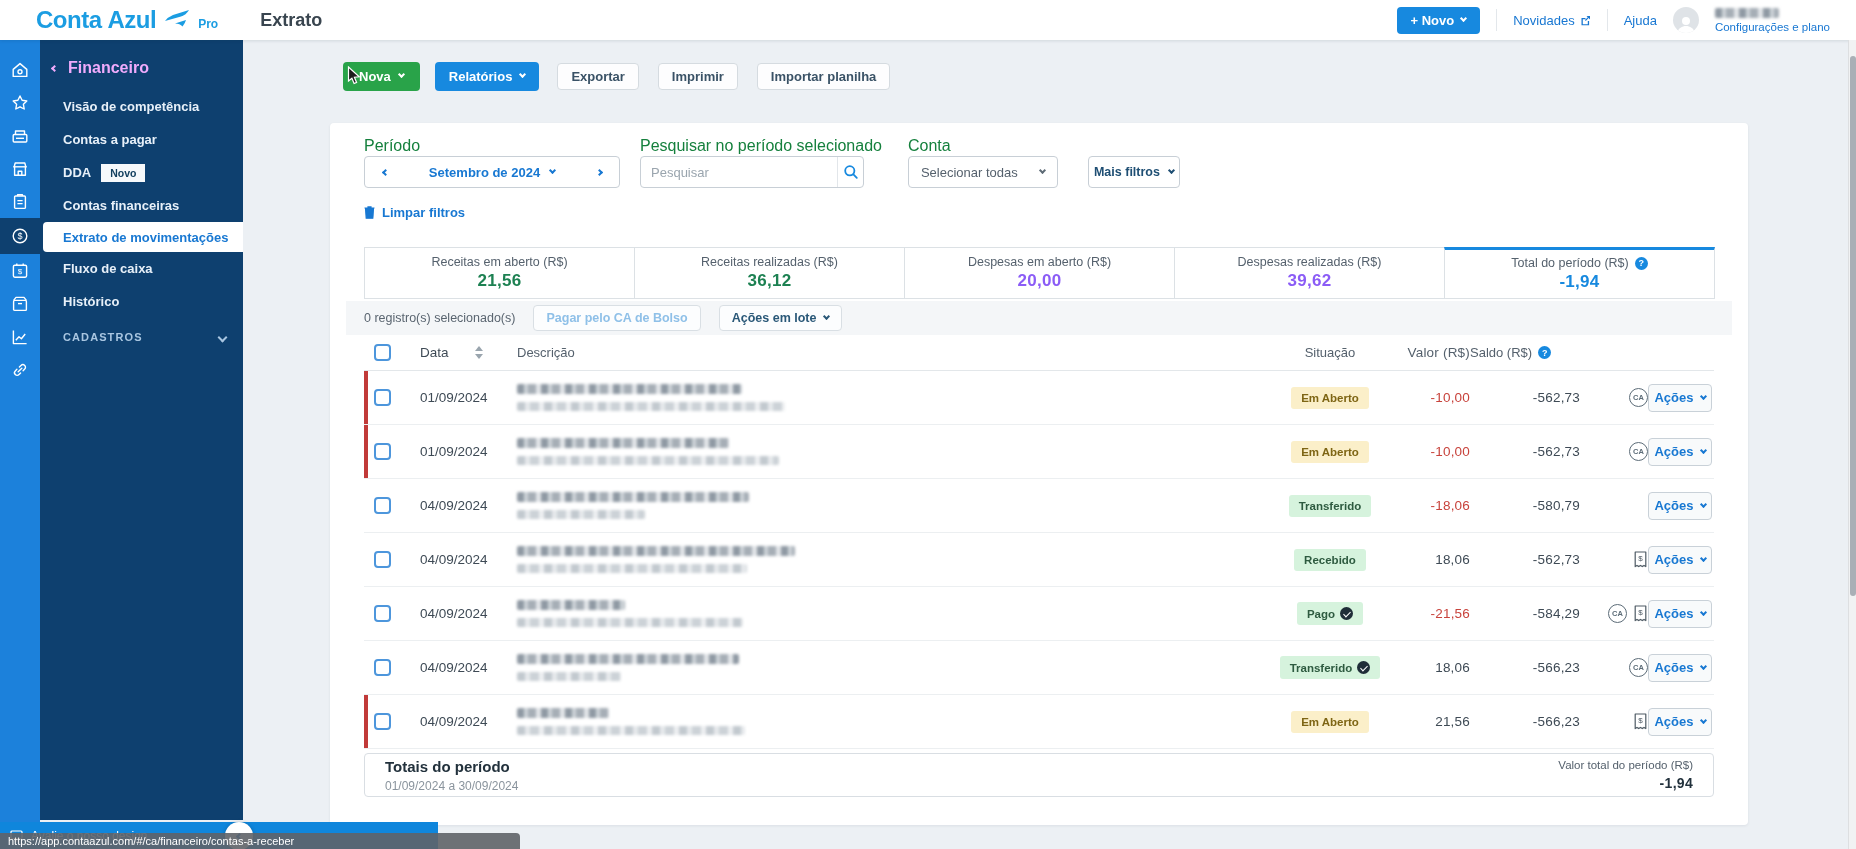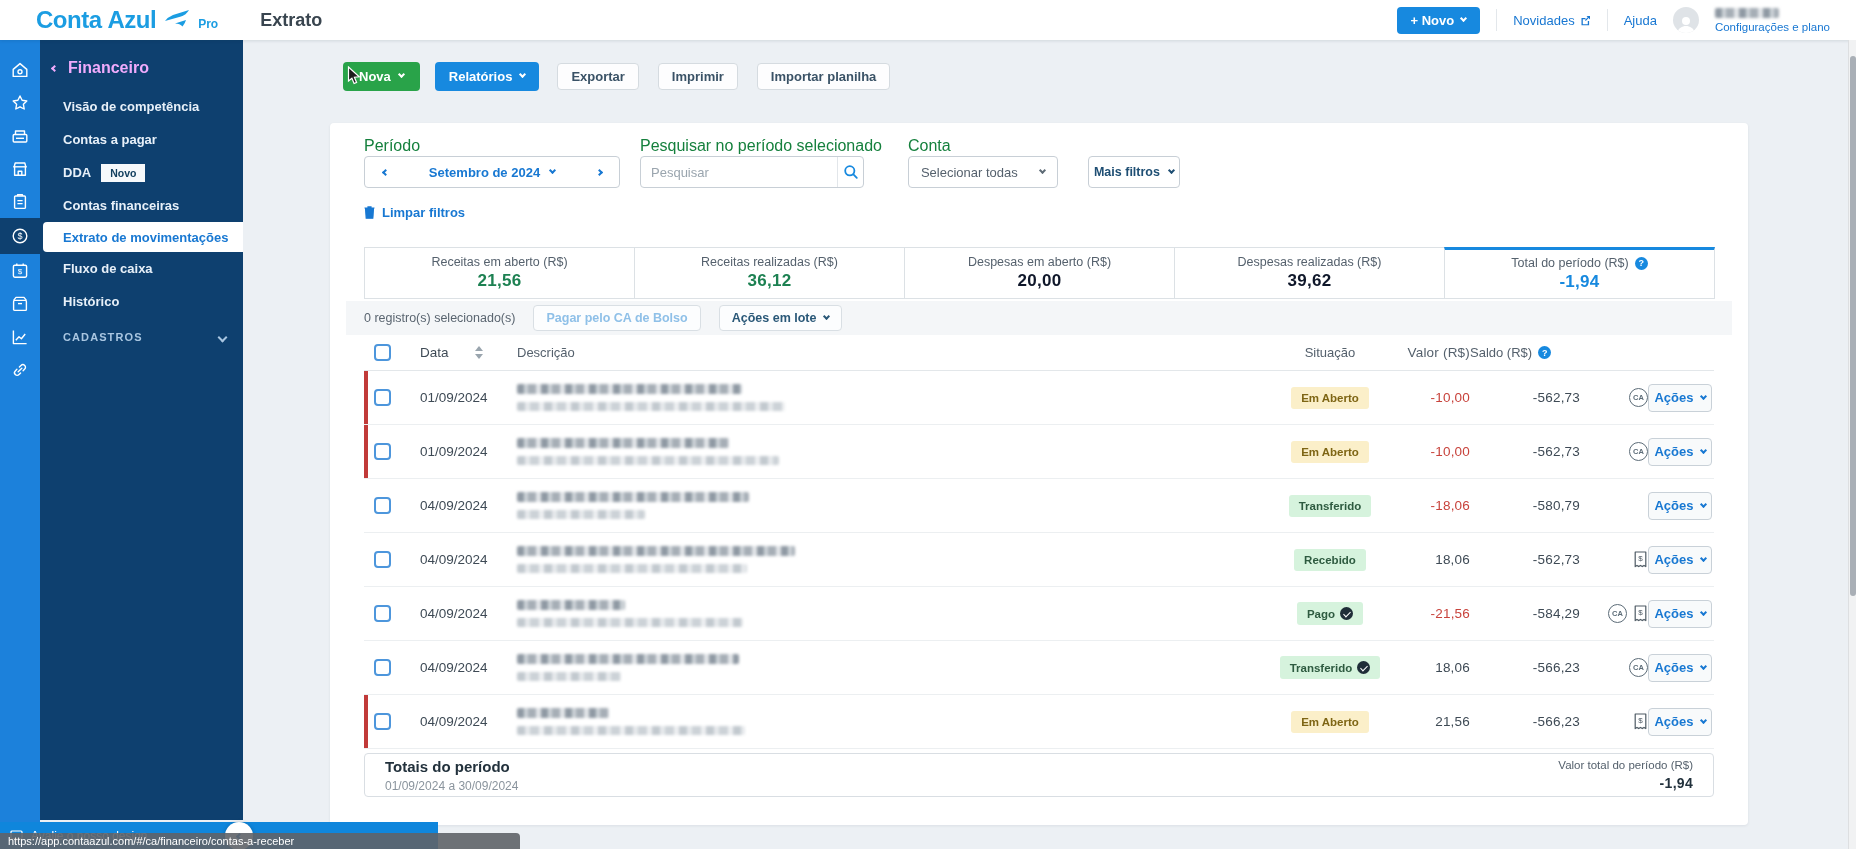--- a/index.html
+++ b/index.html
@@ -73,21 +73,21 @@
   .conta .chv{color:#5E6B76;margin-top:-3px;}
   .btn-mais{width:92px;height:32px;margin-left:30px;background:#fff;border:1px solid #C8CFD6;color:#1E4E73;gap:9px;font-size:12.5px;}
   .limpar{margin-top:17px;display:inline-flex;align-items:center;gap:7px;color:#1878D2;font-size:13px;font-weight:600;cursor:pointer;}
   
   .scards{display:flex;margin-top:24px;height:52px;}
   .scard{flex:1;border:1px solid #DCE1E5;margin-right:-1px;display:flex;flex-direction:column;align-items:center;justify-content:center;
     background:#fff;cursor:pointer;}
   .scard .sl{font-size:12.5px;color:#55616D;display:flex;align-items:center;gap:6px;}
   .scard .sv{font-size:17px;font-weight:bold;margin-top:2px;letter-spacing:.3px;}
   .scard.green .sv{color:#1D8152;}
-  .scard.red .sv{color:#0f172a;}
+  .scard.red .sv{color:#8b5cf6;}
   .scard.blue .sv{color:#1789DF;}
   .scard.active{border-top:3px solid #1789DF;}
   .help{width:13px;height:13px;border-radius:50%;background:#1789DF;color:#fff;font-size:9px;font-weight:bold;
     display:inline-flex;align-items:center;justify-content:center;flex:none;}
   
   .bulk{margin:2px -18px 0 -18px;height:34px;background:#F4F6F8;display:flex;align-items:center;padding:0 18px;gap:18px;}
   .bulk-txt{font-size:12.5px;color:#5A6570;}
   .btn-bulk{height:26px;padding:0 12px;background:#FCFDFE;border:1px solid #D9DFE4;font-size:12.5px;}
   .btn-bulk.dis{color:#8FC0E8;}
   .btn-bulk.en{color:#2A5878;gap:8px;}

